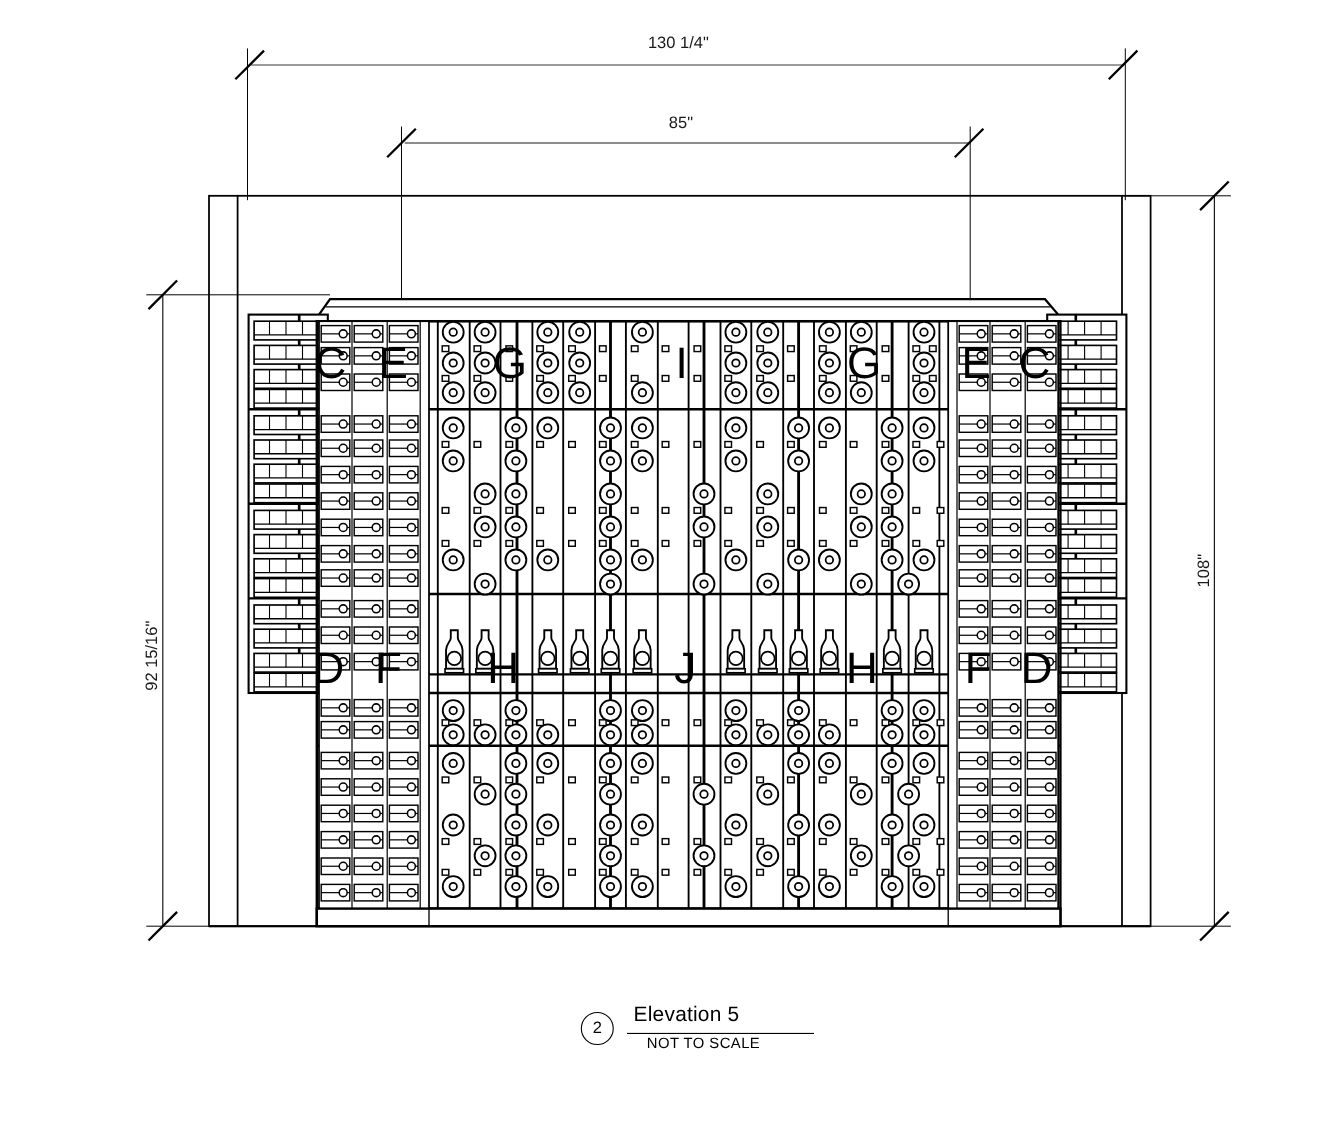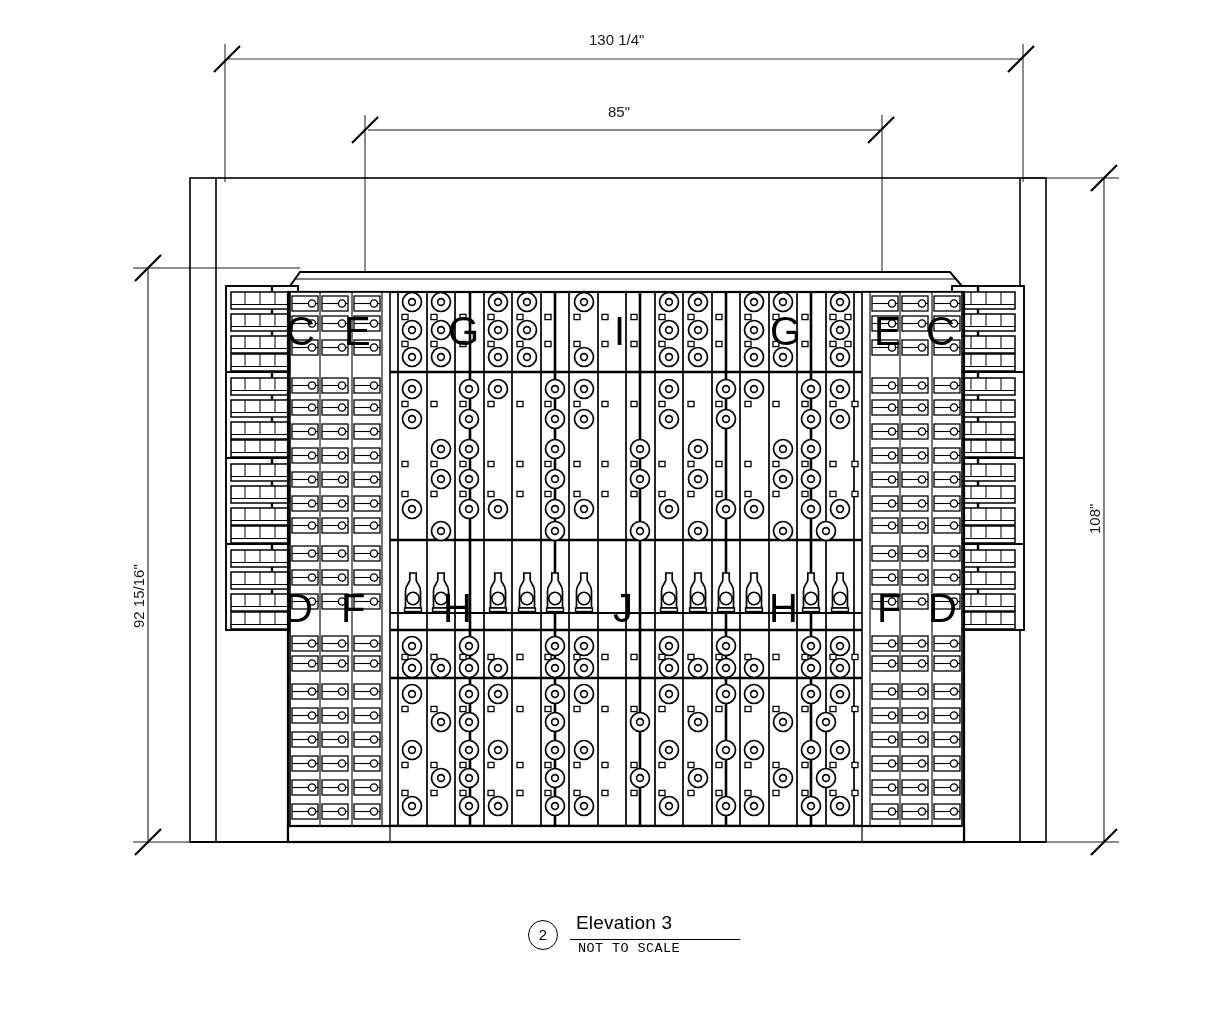--- a/index.html
+++ b/index.html
@@ -50,22 +50,22 @@
   }
   .tb-title {
     position: absolute; left: 48px; top: 4px;
     font-size: 19px; letter-spacing: .2px;
   }
   .tb-rule {
     position: absolute; left: 42px; top: 31px; width: 170px;
     height: 0; border-top: 1.6px solid #000;
   }
   .tb-sub {
-    position: absolute; left: 50px; top: 33px;
-    font-size: 13.5px; letter-spacing: .4px; font-family: Liberation Mono, monospace;
+    position: absolute; left: 60px; top: 33px;
+    font-size: 13.5px; letter-spacing: .4px;
   }
 </style>
 </head>
 <body>
 
 <div id="sheet">
 
   <svg class="cad" viewBox="0 0 1206 1030">
     <defs>
 
@@ -799,18 +799,18 @@
   <div class="zonelabel" style="left:284px; top:588px;">D</div>
   <div class="zonelabel" style="left:341px; top:588px;">F</div>
   <div class="zonelabel" style="left:443px; top:588px;">H</div>
   <div class="zonelabel" style="left:613px; top:588px;">J</div>
   <div class="zonelabel" style="left:769px; top:588px;">H</div>
   <div class="zonelabel" style="left:877px; top:588px;">F</div>
   <div class="zonelabel" style="left:928px; top:588px;">D</div>
 
   <div class="titleblock">
     <div class="tb-num">2</div>
-    <div class="tb-title">Elevation 3</div>
+    <div class="tb-title">Elevation 5</div>
     <div class="tb-rule"></div>
     <div class="tb-sub">NOT TO SCALE</div>
   </div>
 
 </div>
 
 </body></html>

